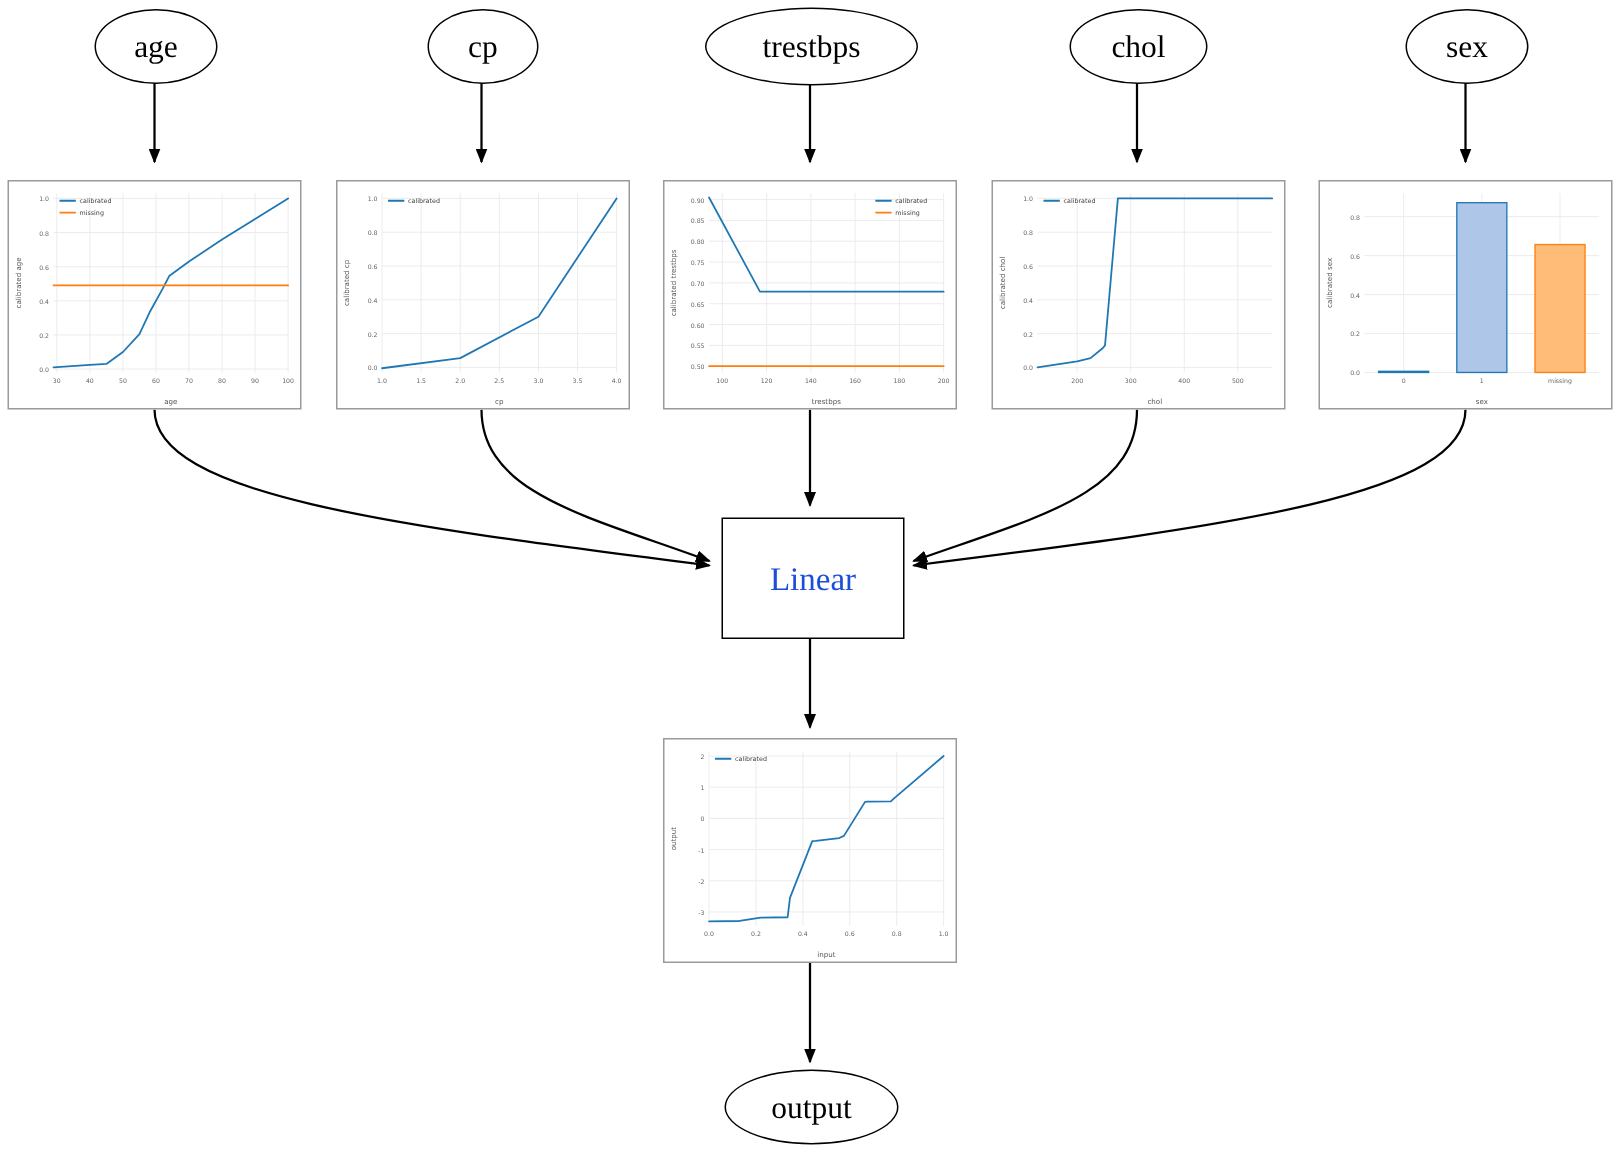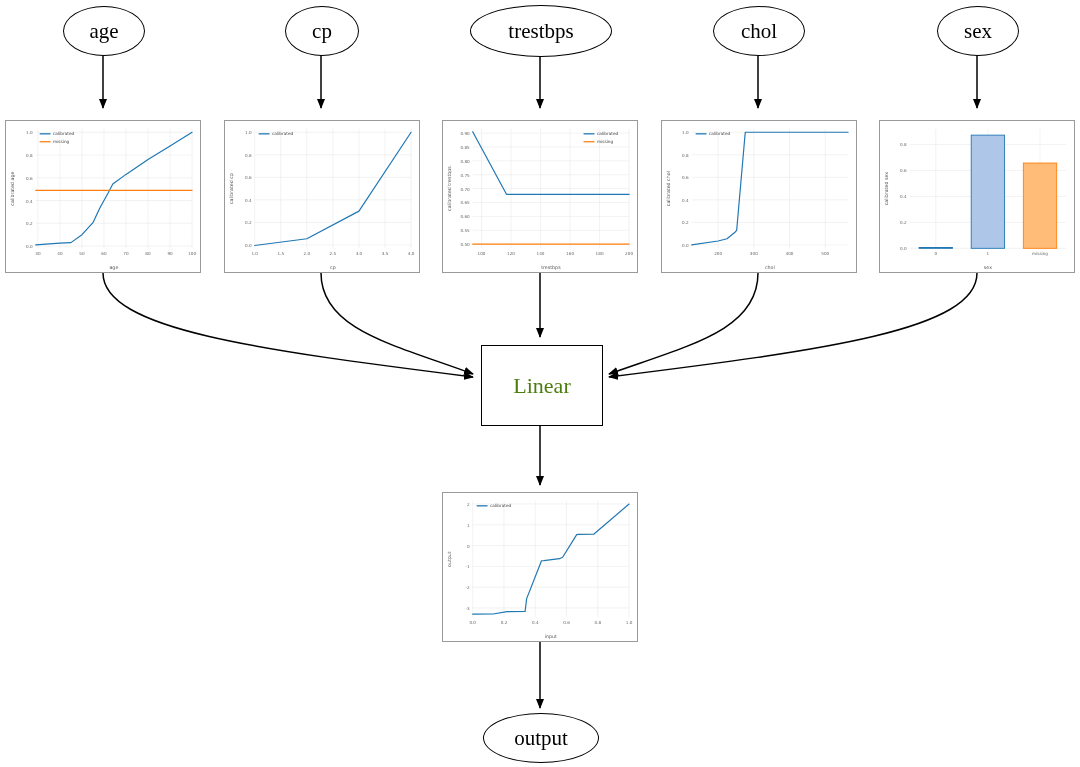--- a/index.html
+++ b/index.html
@@ -7,21 +7,21 @@
        font-family:"Liberation Serif",serif;}
   #stage{position:absolute;left:0;top:0;width:1080px;height:767px;}
   svg.edges{position:absolute;left:0;top:0;width:1080px;height:767px;pointer-events:none;}
 
   
   .node-ellipse{position:absolute;border:1.3px solid #000;border-radius:50%;
       background:#fff;display:flex;align-items:center;justify-content:center;
       font-family:"Liberation Serif",serif;color:#000;}
   .node-box{position:absolute;border:1.3px solid #000;background:#fff;
       display:flex;align-items:center;justify-content:center;
-      font-family:"Liberation Serif",serif;color:#4d7c0f;font-size:22px;}
+      font-family:"Liberation Serif",serif;color:#1d4ed8;font-size:22px;}
 
   
   .panel{position:absolute;background:#ffffff;border:1.2px solid #9a9a9a;
       box-sizing:border-box;}
   .plotsvg{display:block;width:100%;height:100%;}
 
   .axlbl{font-family:"DejaVu Sans","Liberation Sans",sans-serif;fill:#555;}
   .ticklbl{font-family:"DejaVu Sans","Liberation Sans",sans-serif;fill:#666;}
   .leglbl{font-family:"DejaVu Sans","Liberation Sans",sans-serif;fill:#444;}
 </style>

